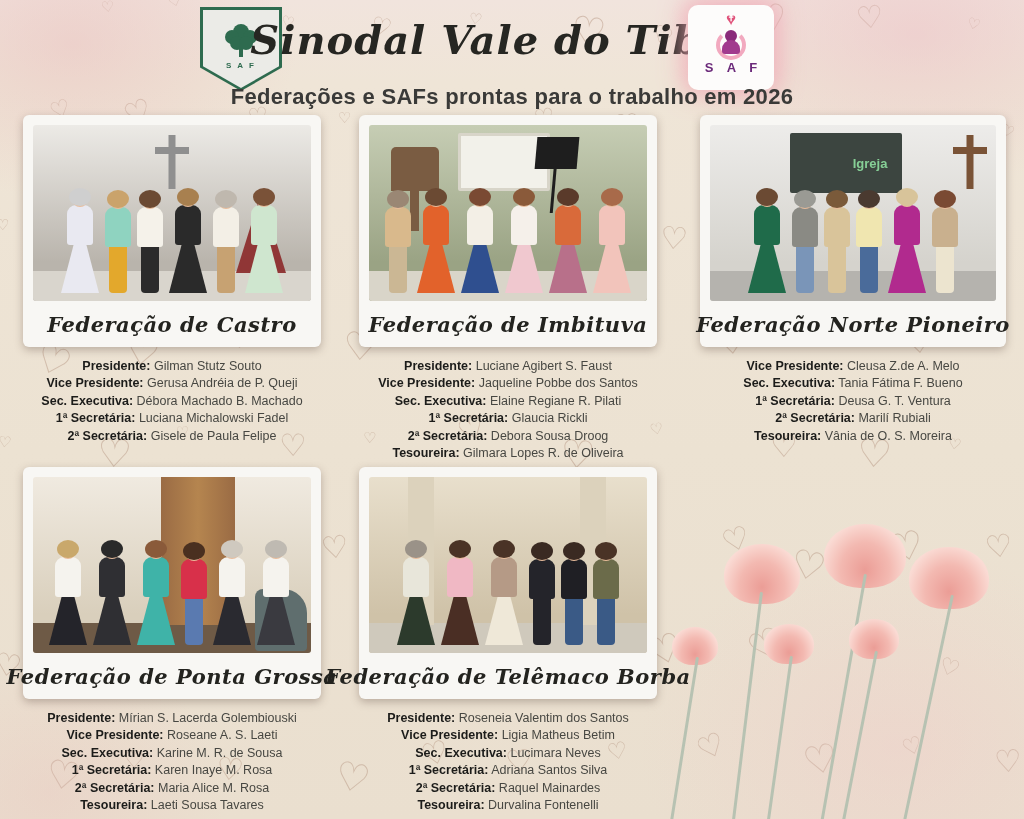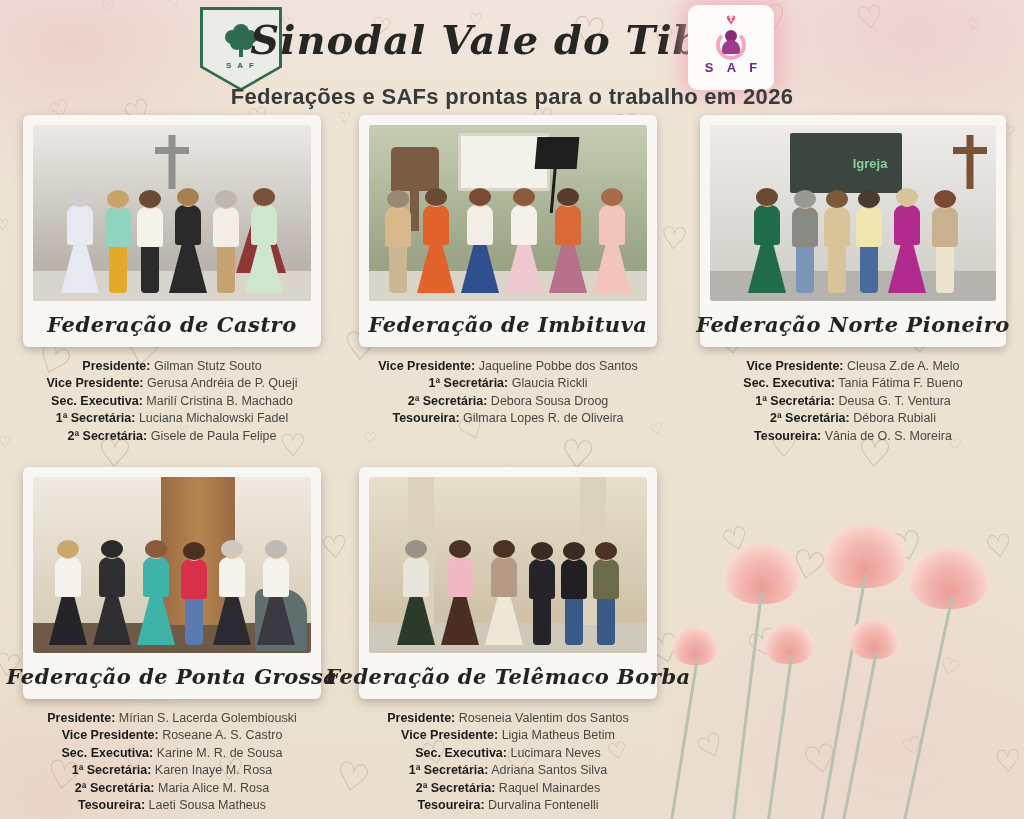--- a/index.html
+++ b/index.html
@@ -287,21 +287,21 @@
               <div class="fig-torso" style="background: rgb(207, 230, 207);"></div>
               <div class="fig-skirt" style="background: rgb(207, 230, 207);"></div>
             </div>
           </div>
         </div>
       <div class="card-label">Federação de Castro</div>
     </div>
     <div class="officers">
         <div class="officer-line"><span class="role">Presidente:</span><span class="oname"> Gilman Stutz Souto</span></div>
         <div class="officer-line"><span class="role">Vice Presidente:</span><span class="oname"> Gerusa Andréia de P. Queji</span></div>
-        <div class="officer-line"><span class="role">Sec. Executiva:</span><span class="oname"> Marilí Cristina B. Machado</span></div>
+        <div class="officer-line"><span class="role">Sec. Executiva:</span><span class="oname"> Débora Machado B. Machado</span></div>
         <div class="officer-line"><span class="role">1ª Secretária:</span><span class="oname"> Luciana Michalowski Fadel</span></div>
         <div class="officer-line"><span class="role">2ª Secretária:</span><span class="oname"> Gisele de Paula Felipe</span></div>
       </div>
   </div>
 
   <div class="fed-col" style="left:348px; top:115px;">
     <div class="polaroid">
       <div class="photo" style="background: linear-gradient(rgb(198, 205, 180) 0%, rgb(154, 163, 132) 78%, rgb(154, 163, 132) 100%);">
           <div class="ph-floor" style="background: rgb(217, 213, 201);"></div>
           <div class="acc acc-pulpit" style="left: 8%; --c: #7a5c42;"></div>
@@ -348,21 +348,23 @@
                 <div class="fig-hair" style="background: rgb(168, 106, 74);"></div>
               </div>
               <div class="fig-torso" style="background: rgb(242, 196, 187);"></div>
               <div class="fig-skirt" style="background: rgb(242, 196, 187);"></div>
             </div>
           </div>
         </div>
       <div class="card-label">Federação de Imbituva</div>
     </div>
     <div class="officers">
+        <div class="officer-line"><span class="role">Presidente:</span><span class="oname"> Luciane Agibert S. Faust</span></div>
         <div class="officer-line"><span class="role">Vice Presidente:</span><span class="oname"> Jaqueline Pobbe dos Santos</span></div>
+        <div class="officer-line"><span class="role">Sec. Executiva:</span><span class="oname"> Elaine Regiane R. Pilati</span></div>
         <div class="officer-line"><span class="role">1ª Secretária:</span><span class="oname"> Glaucia Rickli</span></div>
         <div class="officer-line"><span class="role">2ª Secretária:</span><span class="oname"> Debora Sousa Droog</span></div>
         <div class="officer-line"><span class="role">Tesoureira:</span><span class="oname"> Gilmara Lopes R. de Oliveira</span></div>
       </div>
   </div>
 
   <div class="fed-col" style="left:688px; top:115px; width:330px;">
     <div class="polaroid" style="width:306px;">
       <div class="photo" style="background: linear-gradient(rgb(237, 236, 234) 0%, rgb(213, 211, 205) 78%, rgb(213, 211, 205) 100%);">
           <div class="ph-floor" style="background: rgb(181, 179, 174);"></div>
@@ -414,21 +416,21 @@
               <div class="fig-legs" style="background: rgb(236, 228, 207);"></div>
             </div>
           </div>
         </div>
       <div class="card-label">Federação Norte Pioneiro</div>
     </div>
     <div class="officers">
         <div class="officer-line"><span class="role">Vice Presidente:</span><span class="oname"> Cleusa Z.de A. Melo</span></div>
         <div class="officer-line"><span class="role">Sec. Executiva:</span><span class="oname"> Tania Fátima F. Bueno</span></div>
         <div class="officer-line"><span class="role">1ª Secretária:</span><span class="oname"> Deusa G. T. Ventura</span></div>
-        <div class="officer-line"><span class="role">2ª Secretária:</span><span class="oname"> Débora Rubiali</span></div>
+        <div class="officer-line"><span class="role">2ª Secretária:</span><span class="oname"> Marilí Rubiali</span></div>
         <div class="officer-line"><span class="role">Tesoureira:</span><span class="oname"> Vânia de O. S. Moreira</span></div>
       </div>
   </div>
 
   <div class="fed-col" style="left:12px; top:467px;">
     <div class="polaroid">
       <div class="photo" style="background: linear-gradient(rgb(240, 234, 224) 0%, rgb(217, 207, 188) 78%, rgb(217, 207, 188) 100%);">
           <div class="ph-floor" style="background: rgb(110, 90, 70);"></div>
           <div class="acc acc-panel" style="left: 46%; --c: #9a6b44;"></div>
           <div class="acc acc-chair" style="left: 80%; --c: #5f6e6e;"></div>
@@ -474,25 +476,25 @@
               </div>
               <div class="fig-torso" style="background: rgb(245, 243, 238);"></div>
               <div class="fig-skirt" style="background: rgb(58, 58, 64);"></div>
             </div>
           </div>
         </div>
       <div class="card-label">Federação de Ponta Grossa</div>
     </div>
     <div class="officers">
         <div class="officer-line"><span class="role">Presidente:</span><span class="oname"> Mírian S. Lacerda Golembiouski</span></div>
-        <div class="officer-line"><span class="role">Vice Presidente:</span><span class="oname"> Roseane A. S. Castro</span></div>
+        <div class="officer-line"><span class="role">Vice Presidente:</span><span class="oname"> Roseane A. S. Laeti</span></div>
         <div class="officer-line"><span class="role">Sec. Executiva:</span><span class="oname"> Karine M. R. de Sousa</span></div>
         <div class="officer-line"><span class="role">1ª Secretária:</span><span class="oname"> Karen Inaye M. Rosa</span></div>
         <div class="officer-line"><span class="role">2ª Secretária:</span><span class="oname"> Maria Alice M. Rosa</span></div>
-        <div class="officer-line"><span class="role">Tesoureira:</span><span class="oname"> Laeti Sousa Matheus</span></div>
+        <div class="officer-line"><span class="role">Tesoureira:</span><span class="oname"> Laeti Sousa Tavares</span></div>
       </div>
   </div>
 
   <div class="fed-col" style="left:348px; top:467px;">
     <div class="polaroid">
       <div class="photo" style="background: linear-gradient(rgb(232, 223, 204) 0%, rgb(207, 194, 168) 78%, rgb(207, 194, 168) 100%);">
           <div class="ph-floor" style="background: rgb(207, 201, 188);"></div>
           <div class="acc acc-column" style="left: 14%; --c: #dcd2bc;"></div>
           <div class="acc acc-column" style="left: 76%; --c: #dcd2bc;"></div>
           <div class="fig-row">

